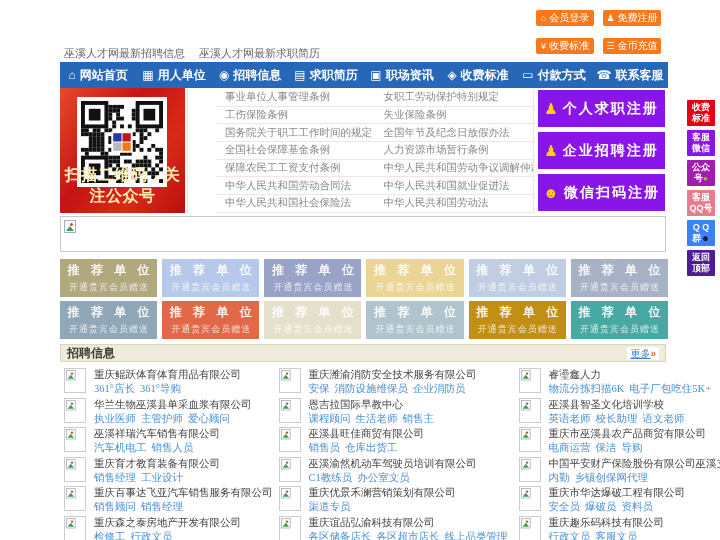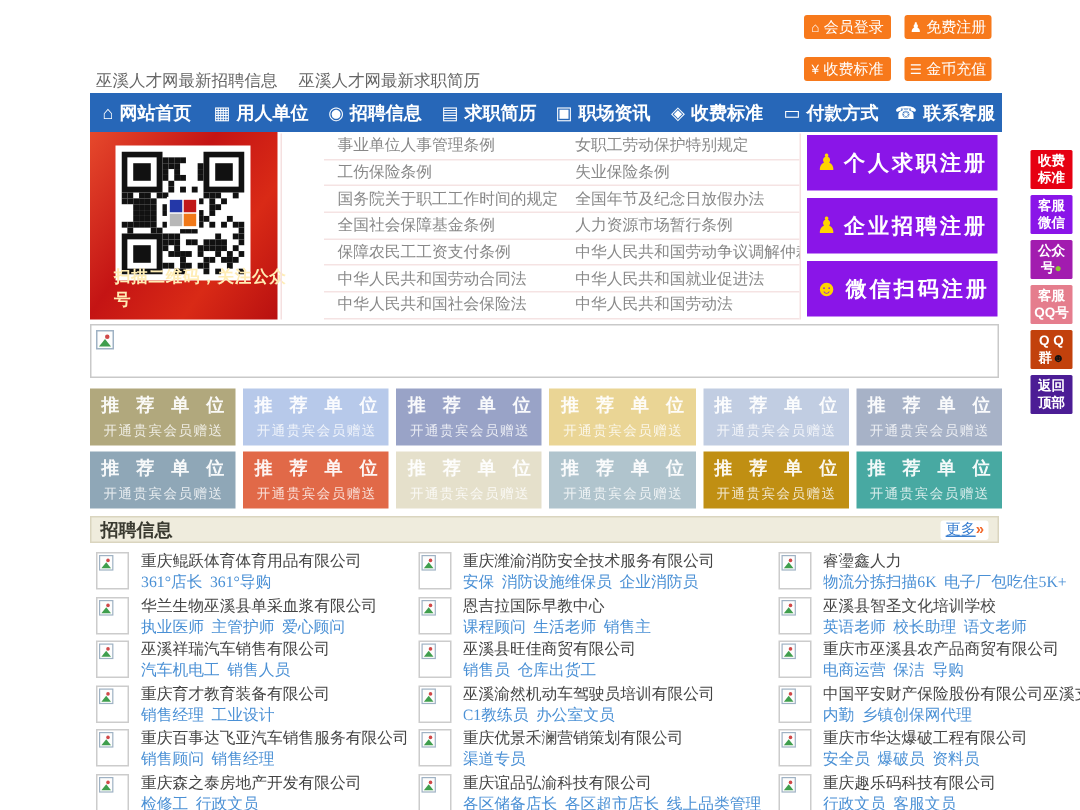--- a/index.html
+++ b/index.html
@@ -19,22 +19,22 @@
   .nav{position:absolute;left:60px;top:62px;width:608px;height:26px;background:#2767b8;display:flex;}
   .nav-item{flex:1;display:flex;align-items:center;justify-content:center;gap:4px;
             color:#fff;font-size:12px;font-weight:bold;cursor:pointer;white-space:nowrap;}
   .nav-item .ico{font-size:12px;font-weight:normal;line-height:1;}
 
   
   .qr-panel{position:absolute;left:60px;top:88px;width:125px;height:125px;
             background:linear-gradient(125deg,#e6492c 0%,#c41414 40%,#d92a16 70%,#b81010 100%);}
   .qr-box{position:absolute;left:17px;top:9px;width:90px;height:90px;background:#fff;
           display:flex;align-items:center;justify-content:center;}
-  .qr-caption{position:absolute;bottom:6px;left:16px;width:100%;
-              color:#ffedb5;font-size:11px;font-weight:bold;letter-spacing:.5px;}
+  .qr-caption{position:absolute;bottom:6px;left:0;width:100%;text-align:center;
+              color:#ffedb5;font-size:16px;font-weight:bold;letter-spacing:.5px;}
 
   
   .law-links{position:absolute;left:187px;top:89px;width:347px;height:124px;
              border-left:1px solid #f5e0e0;border-right:1px solid #f5e0e0;box-sizing:border-box;padding-left:28px;}
   .law-row{display:flex;height:17.7px;align-items:center;border-bottom:1px solid #f5e3e3;box-sizing:border-box;}
   .law-cell{width:50%;padding-left:9px;font-size:10.5px;color:#888;white-space:nowrap;
             overflow:hidden;box-sizing:border-box;cursor:pointer;}
 
   
   .reg-btns{position:absolute;left:538px;top:90px;width:127px;}
@@ -371,21 +371,21 @@
         <span class="l2">微信</span>
       </div>
       <div class="side-tab" style="background: #a21caf;">
         <span class="l1">公众</span>
         <span class="l2">号<span class="mini" style="color: rgb(138, 200, 50);">●</span></span>
       </div>
       <div class="side-tab" style="background: rgb(229, 125, 141);">
         <span class="l1">客服</span>
         <span class="l2">QQ号</span>
       </div>
-      <div class="side-tab" style="background: #c2410c;">
+      <div class="side-tab" style="background: #3b82f6;">
         <span class="l1">Q Q</span>
         <span class="l2">群<span class="mini" style="color: rgb(17, 17, 17);">☻</span></span>
       </div>
       <div class="side-tab" style="background: #4c1d95;">
         <span class="l1">返回</span>
         <span class="l2">顶部</span>
       </div>
     </div>
 
   <div class="banner-box">

